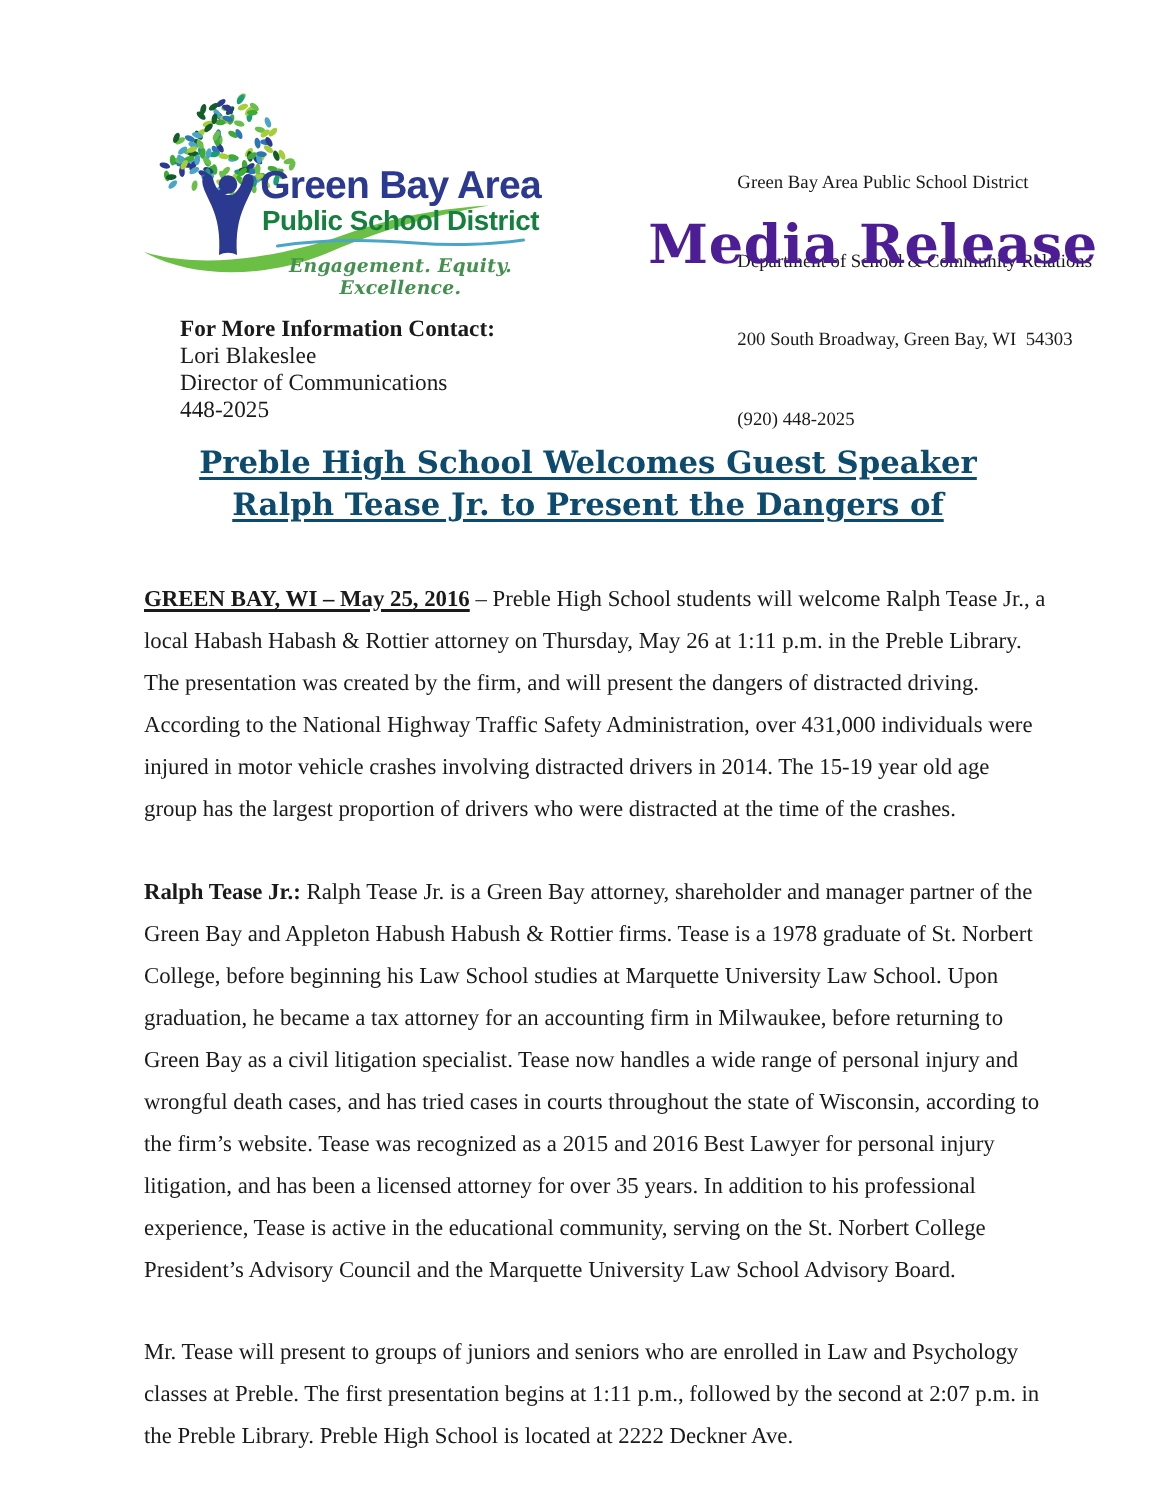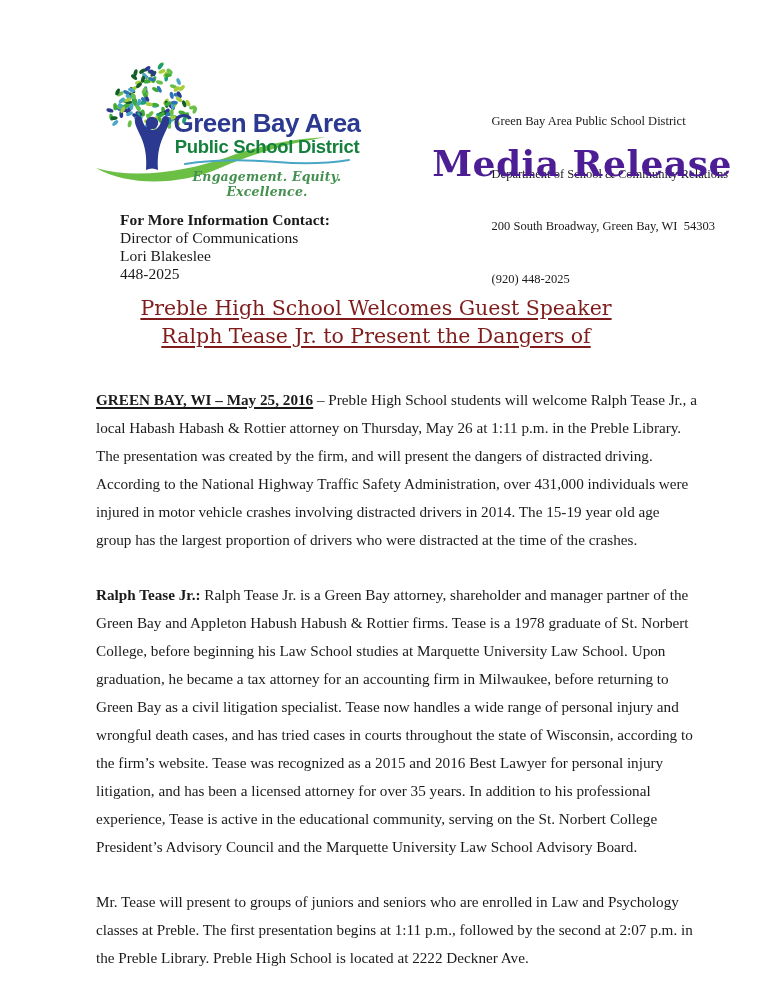--- a/index.html
+++ b/index.html
@@ -37,23 +37,23 @@
     font-family:"DejaVu Serif", serif; font-weight:bold; font-size:36px;
     letter-spacing:0.5px; color:#4c1d95;
   }
 
   
   .contact { position:absolute; left:96px; top:211px; font-size:15.5px; line-height:18px;margin-left:24px; }
   .contact-heading { font-weight:bold; }
 
   
   .headline {
-    position:absolute; left:88px; width:576px; top:295px; text-align:center;
-    font-family:"DejaVu Serif", serif; font-weight:normal;
-    font-size:20.5px; line-height:27.5px; color:#7f1d1d;
+    position:absolute; left:104px; width:576px; top:295px; text-align:center;
+    font-family:"DejaVu Serif", serif; font-weight:bold;
+    font-size:20.5px; line-height:27.5px; color:#0c4a6e;
   }
   .headline .hl {
     text-decoration:underline; text-decoration-thickness:2px; text-underline-offset:3px;
   }
 
   
   .body-copy {
     position:absolute; left:96px; top:386px; width:602px;
     font-size:15.2px; line-height:28px; text-align:left;
   }
@@ -226,22 +226,22 @@
     <div>Green Bay Area Public School District</div>
     <div>Department of School &amp; Community Relations</div>
     <div>200 South Broadway, Green Bay, WI  54303</div>
     <div>(920) 448-2025</div>
   </div>
 
   <div class="media-release">Media Release</div>
 
   <div class="contact">
     <div class="contact-heading">For More Information Contact:</div>
+    <div>Lori Blakeslee</div>
     <div>Director of Communications</div>
-    <div>Lori Blakeslee</div>
     <div>448-2025</div>
   </div>
 
   <div class="headline">
     <div><span class="hl">Preble High School Welcomes Guest Speaker</span></div>
     <div><span class="hl">Ralph Tease Jr. to Present the Dangers of</span></div>
   </div>
 
   <div class="body-copy">
     <p><span class="lead u">GREEN BAY, WI – May 25, 2016</span><span> – Preble High School students will welcome Ralph Tease Jr., a local Habash Habash &amp; Rottier attorney on Thursday, May 26 at 1:11 p.m. in the Preble Library. The presentation was created by the firm, and will present the dangers of distracted driving. According to the National Highway Traffic Safety Administration, over 431,000 individuals were injured in motor vehicle crashes involving distracted drivers in 2014. The 15-19 year old age group has the largest proportion of drivers who were distracted at the time of the crashes.</span></p>

